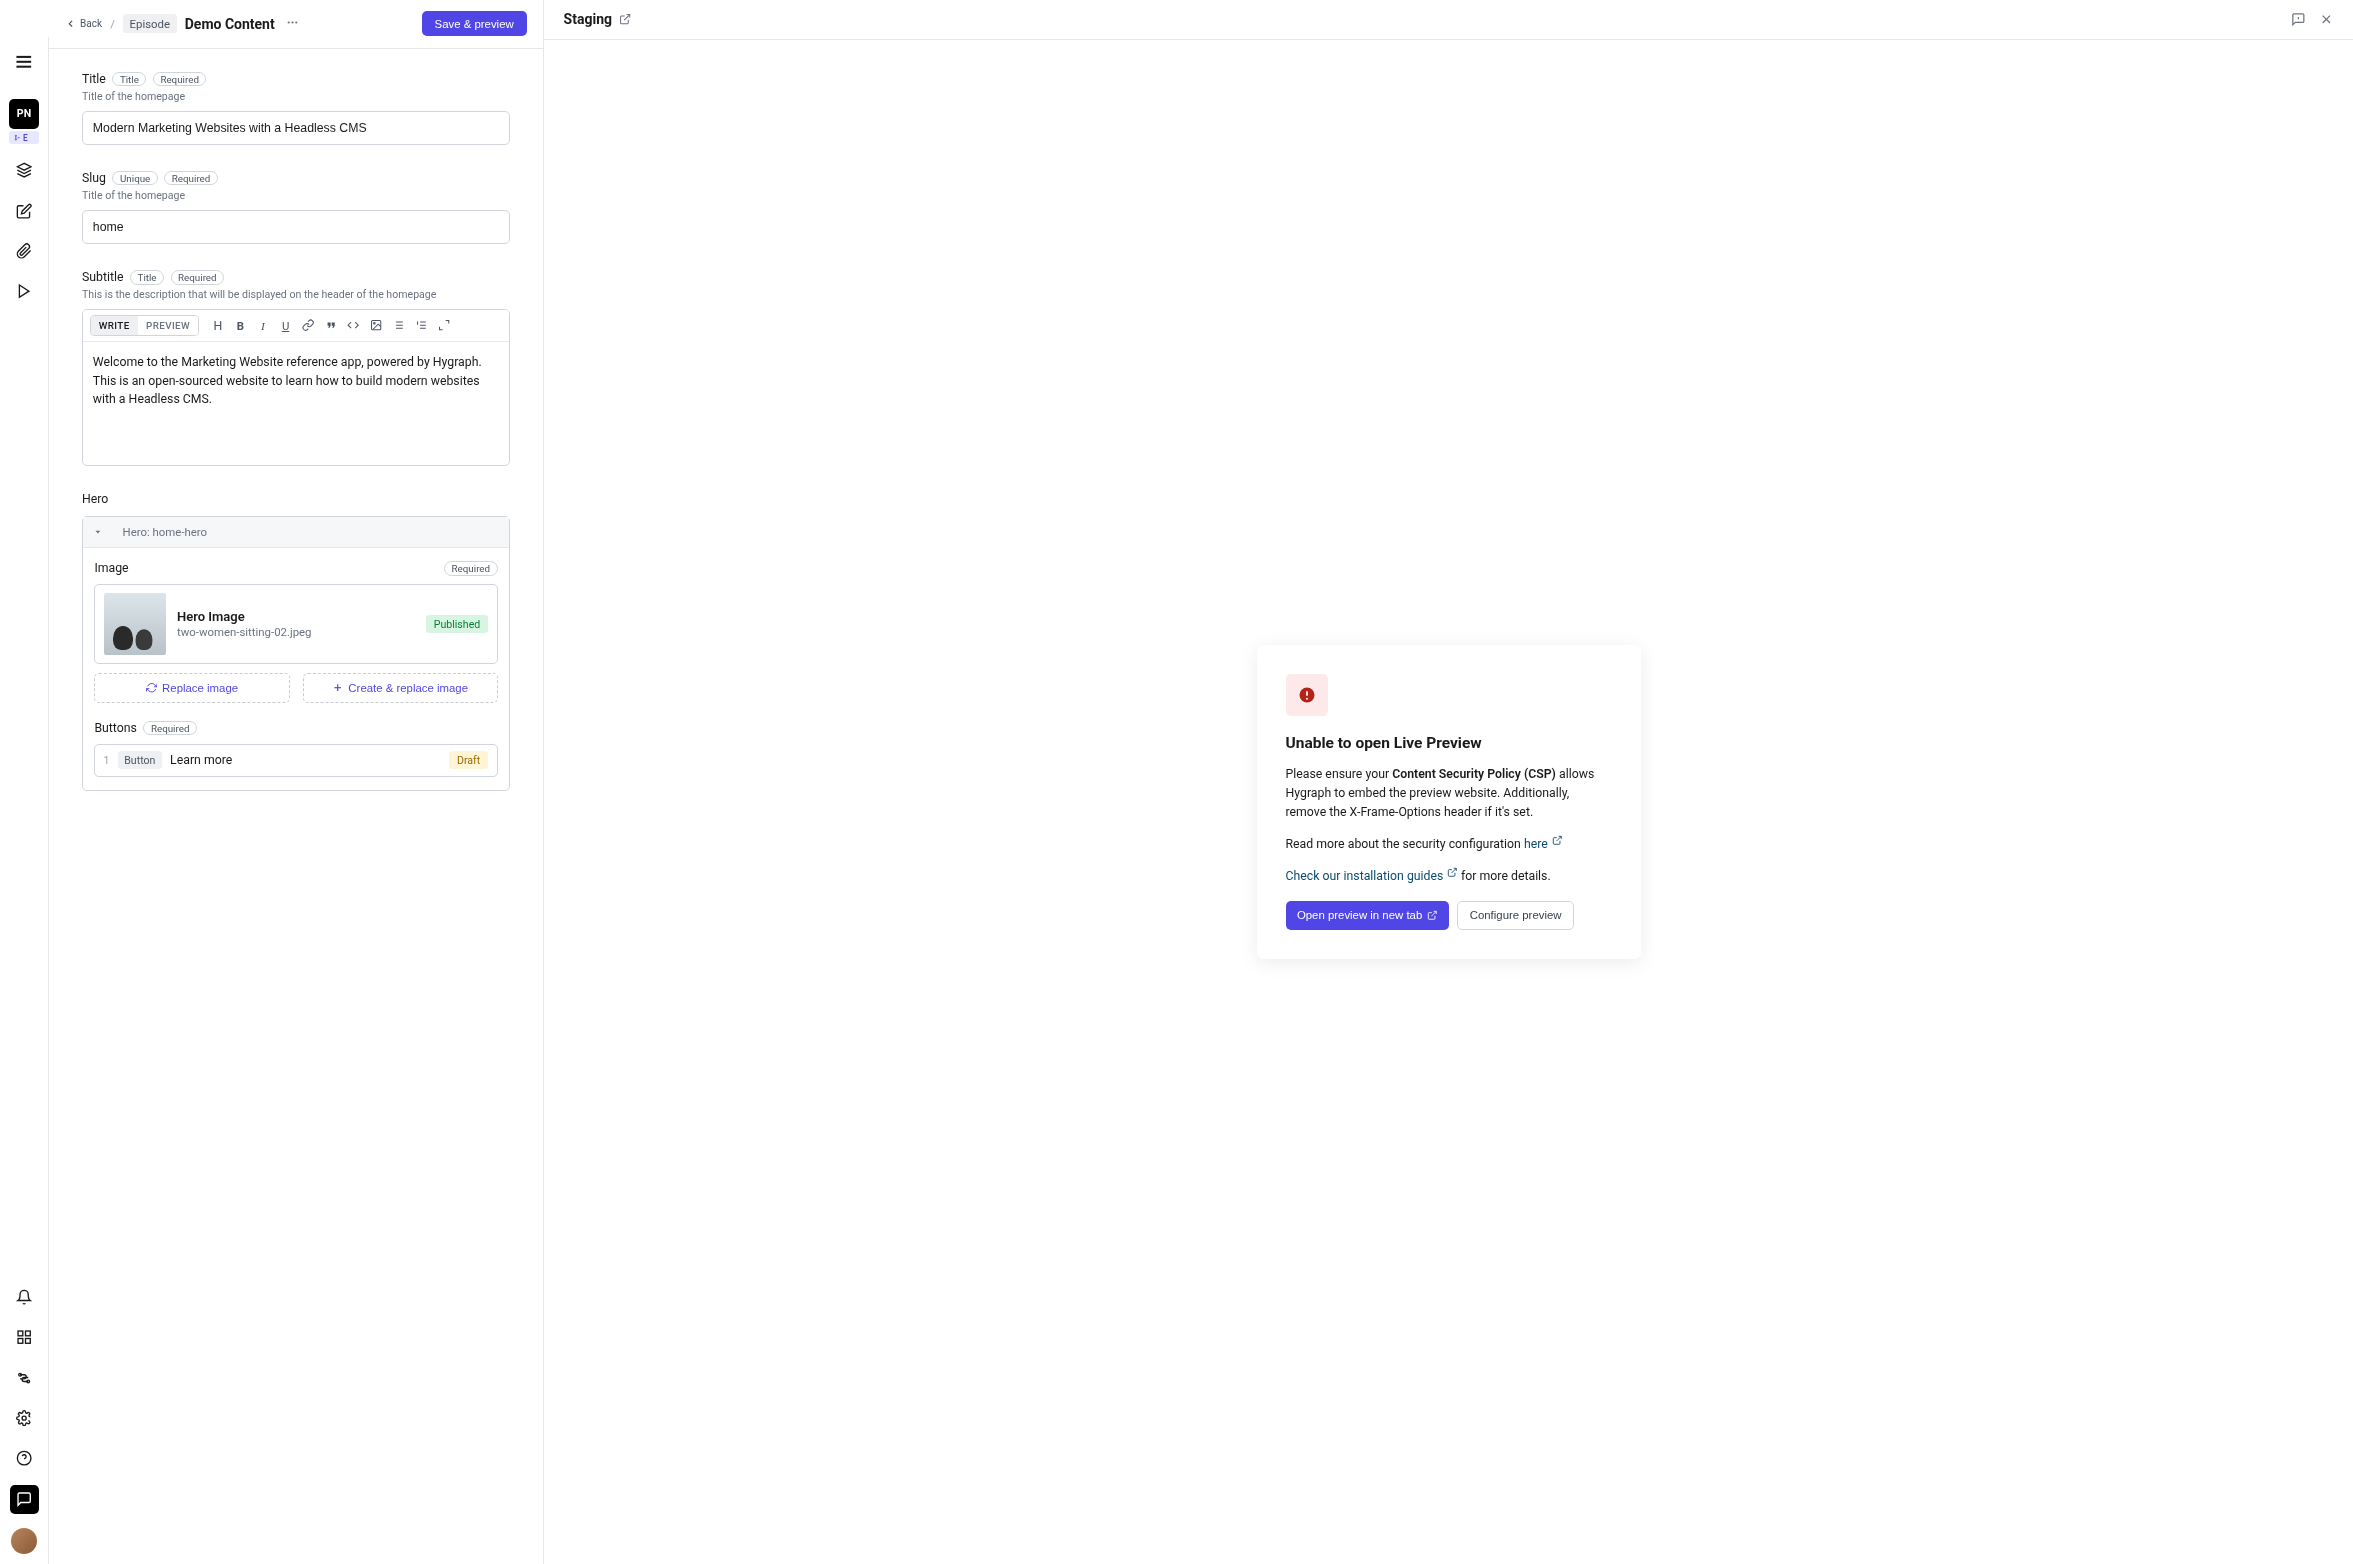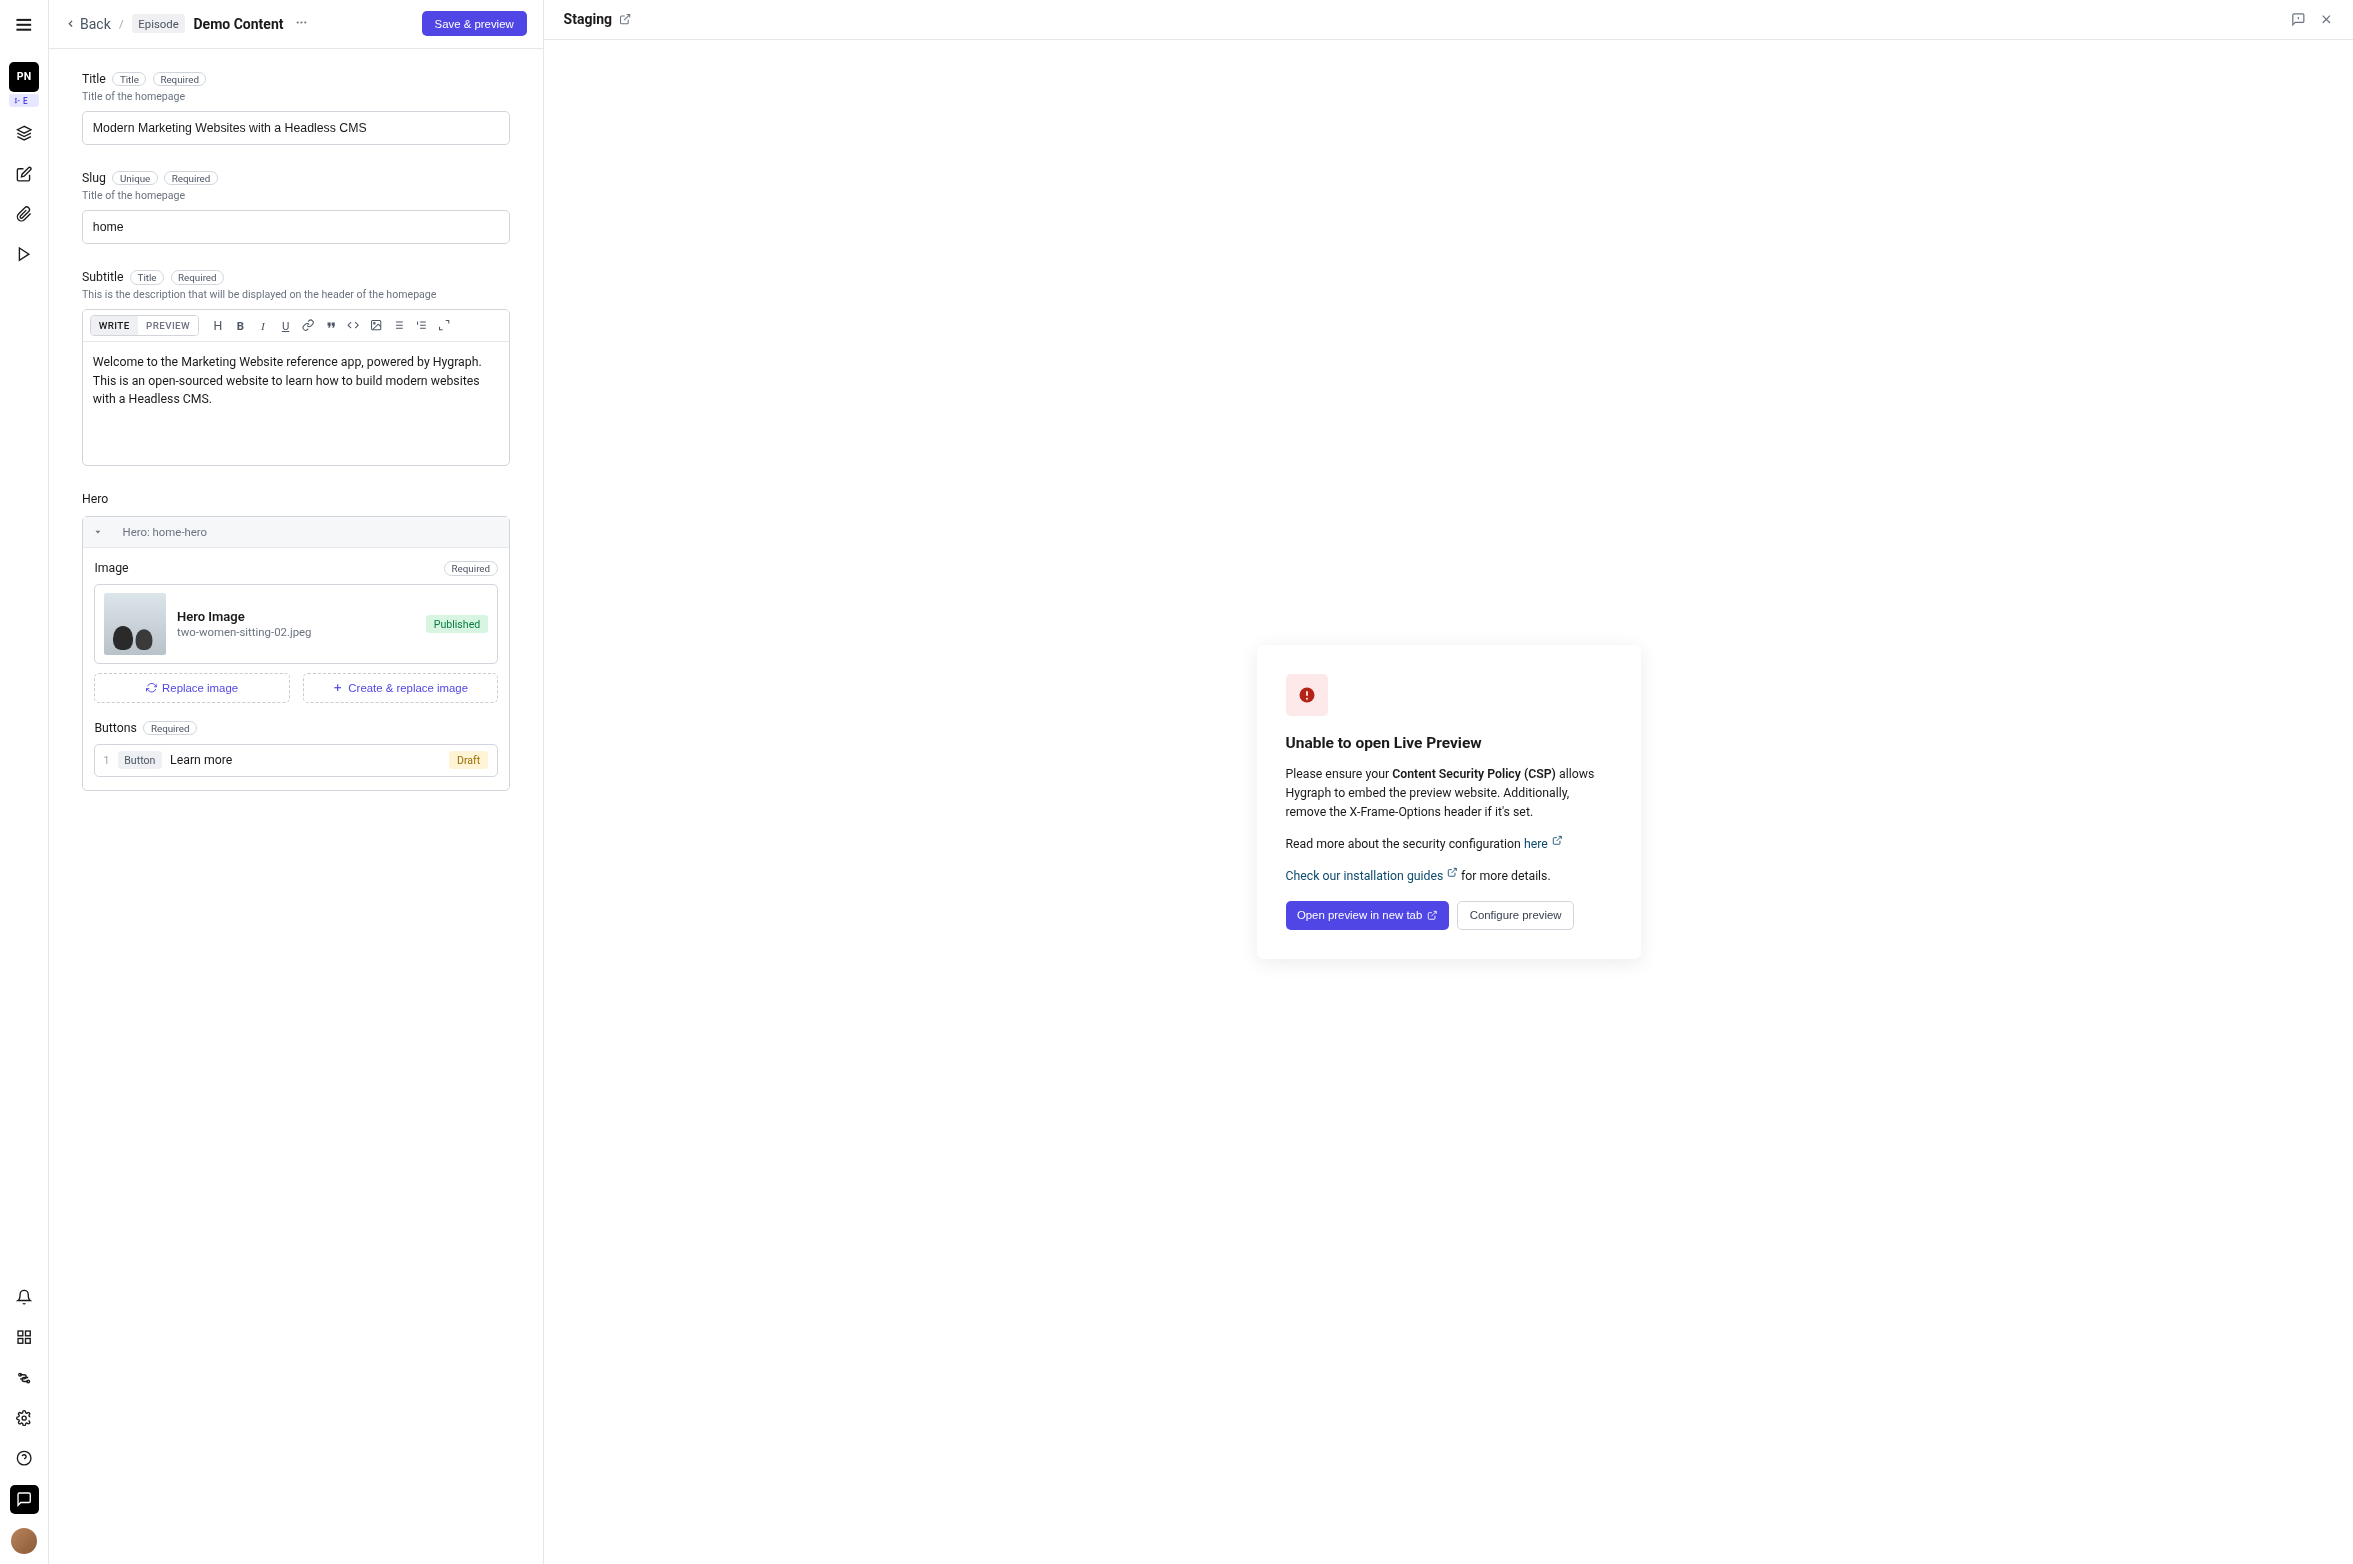--- a/index.html
+++ b/index.html
@@ -1,35 +1,35 @@
 <!DOCTYPE html>
 <html style="font-size:13px"><head>
 <meta charset="utf-8">
 <style>
 * { margin: 0; padding: 0; box-sizing: border-box; }
 body { font-family: -apple-system, BlinkMacSystemFont, "Segoe UI", Roboto, sans-serif; font-size: 11.4px; color: #1a1a1a; background: #fff; }
 .app { display: flex; height: 100vh; }
 
 
-.sidebar { width: 49px; background: #fff; border-right: 0.8px solid #e5e7eb; display: flex; flex-direction: column; align-items: center; padding: 9.8px 0; flex-shrink: 0; }
+.sidebar { width: 49px; background: #fff; border-right: 0.8px solid #e5e7eb; display: flex; flex-direction: column; align-items: center; padding: 9.8px 0; flex-shrink: 0; margin-top: 37px; }
 .sidebar-top { display: flex; flex-direction: column; align-items: center; gap: 11.4px; }
 .sidebar-bottom { margin-top: auto; display: flex; flex-direction: column; align-items: center; gap: 11.4px; }
 .hamburger { cursor: pointer; padding: 4.9px; }
 .hamburger svg { width: 19.6px; height: 19.6px; }
 .project-badge { background: #000; color: #fff; font-weight: 700; font-size: 10.6px; width: 30px; height: 30px; display: flex; align-items: center; justify-content: center; border-radius: 4.9px; margin-top: 8.2px; }
 .env-badge { background: #e7e8ff; color: #5046e5; font-size: 8.2px; font-weight: 600; padding: 1.6px 4.9px; border-radius: 3.3px; margin-top: 2.5px; display: flex; align-items: center; gap: 1.6px; }
 .side-icon { width: 29px; height: 29px; display: flex; align-items: center; justify-content: center; cursor: pointer; border-radius: 4.9px; color: #1a1a1a; }
 .side-icon svg { width: 16.3px; height: 16.3px; }
 .side-icon.dark { background: #000; color: #fff; }
 .avatar-img { width: 26px; height: 26px; border-radius: 50%; background: linear-gradient(135deg,#b8845a,#8a5a38); margin-top: 3.3px; }
 
 
 .main-col { flex: 1; display: flex; flex-direction: column; border-right: 0.8px solid #e5e7eb; min-width: 0; max-width: 495px; }
 .topbar { display: flex; align-items: center; padding: 11.4px 16.3px; border-bottom: 0.8px solid #e5e7eb; gap: 8.2px; }
-.back-link { display: flex; align-items: center; gap: 3.3px; color: #4b5563; font-size: 14px; cursor: pointer; }
+.back-link { display: flex; align-items: center; gap: 3.3px; color: #4b5563; font-size: 10px; cursor: pointer; }
 .back-link svg { width: 11.4px; height: 11.4px; }
 .crumb-sep { color: #9ca3af; }
 .model-chip { background: #f0f0f2; color: #4b5563; padding: 2.5px 6.5px; border-radius: 3.3px; font-size: 11.4px; }
 .doc-title { font-weight: 700; font-size: 14px; color: #1a1a1a; }
 .more-btn { cursor: pointer; color: #6b7280; padding: 1.6px 3.3px; }
 .save-btn { margin-left: auto; background: #5046e5; color: #fff; padding: 6.5px 13px; border-radius: 4.9px; font-size: 11.4px; font-weight: 500; border: none; cursor: pointer; }
 
 .form-scroll { flex: 1; overflow-y: auto; padding: 23px 33px; }
 .field { margin-bottom: 26px; }
 .field-header { display: flex; align-items: center; gap: 6.5px; margin-bottom: 3.3px; }

